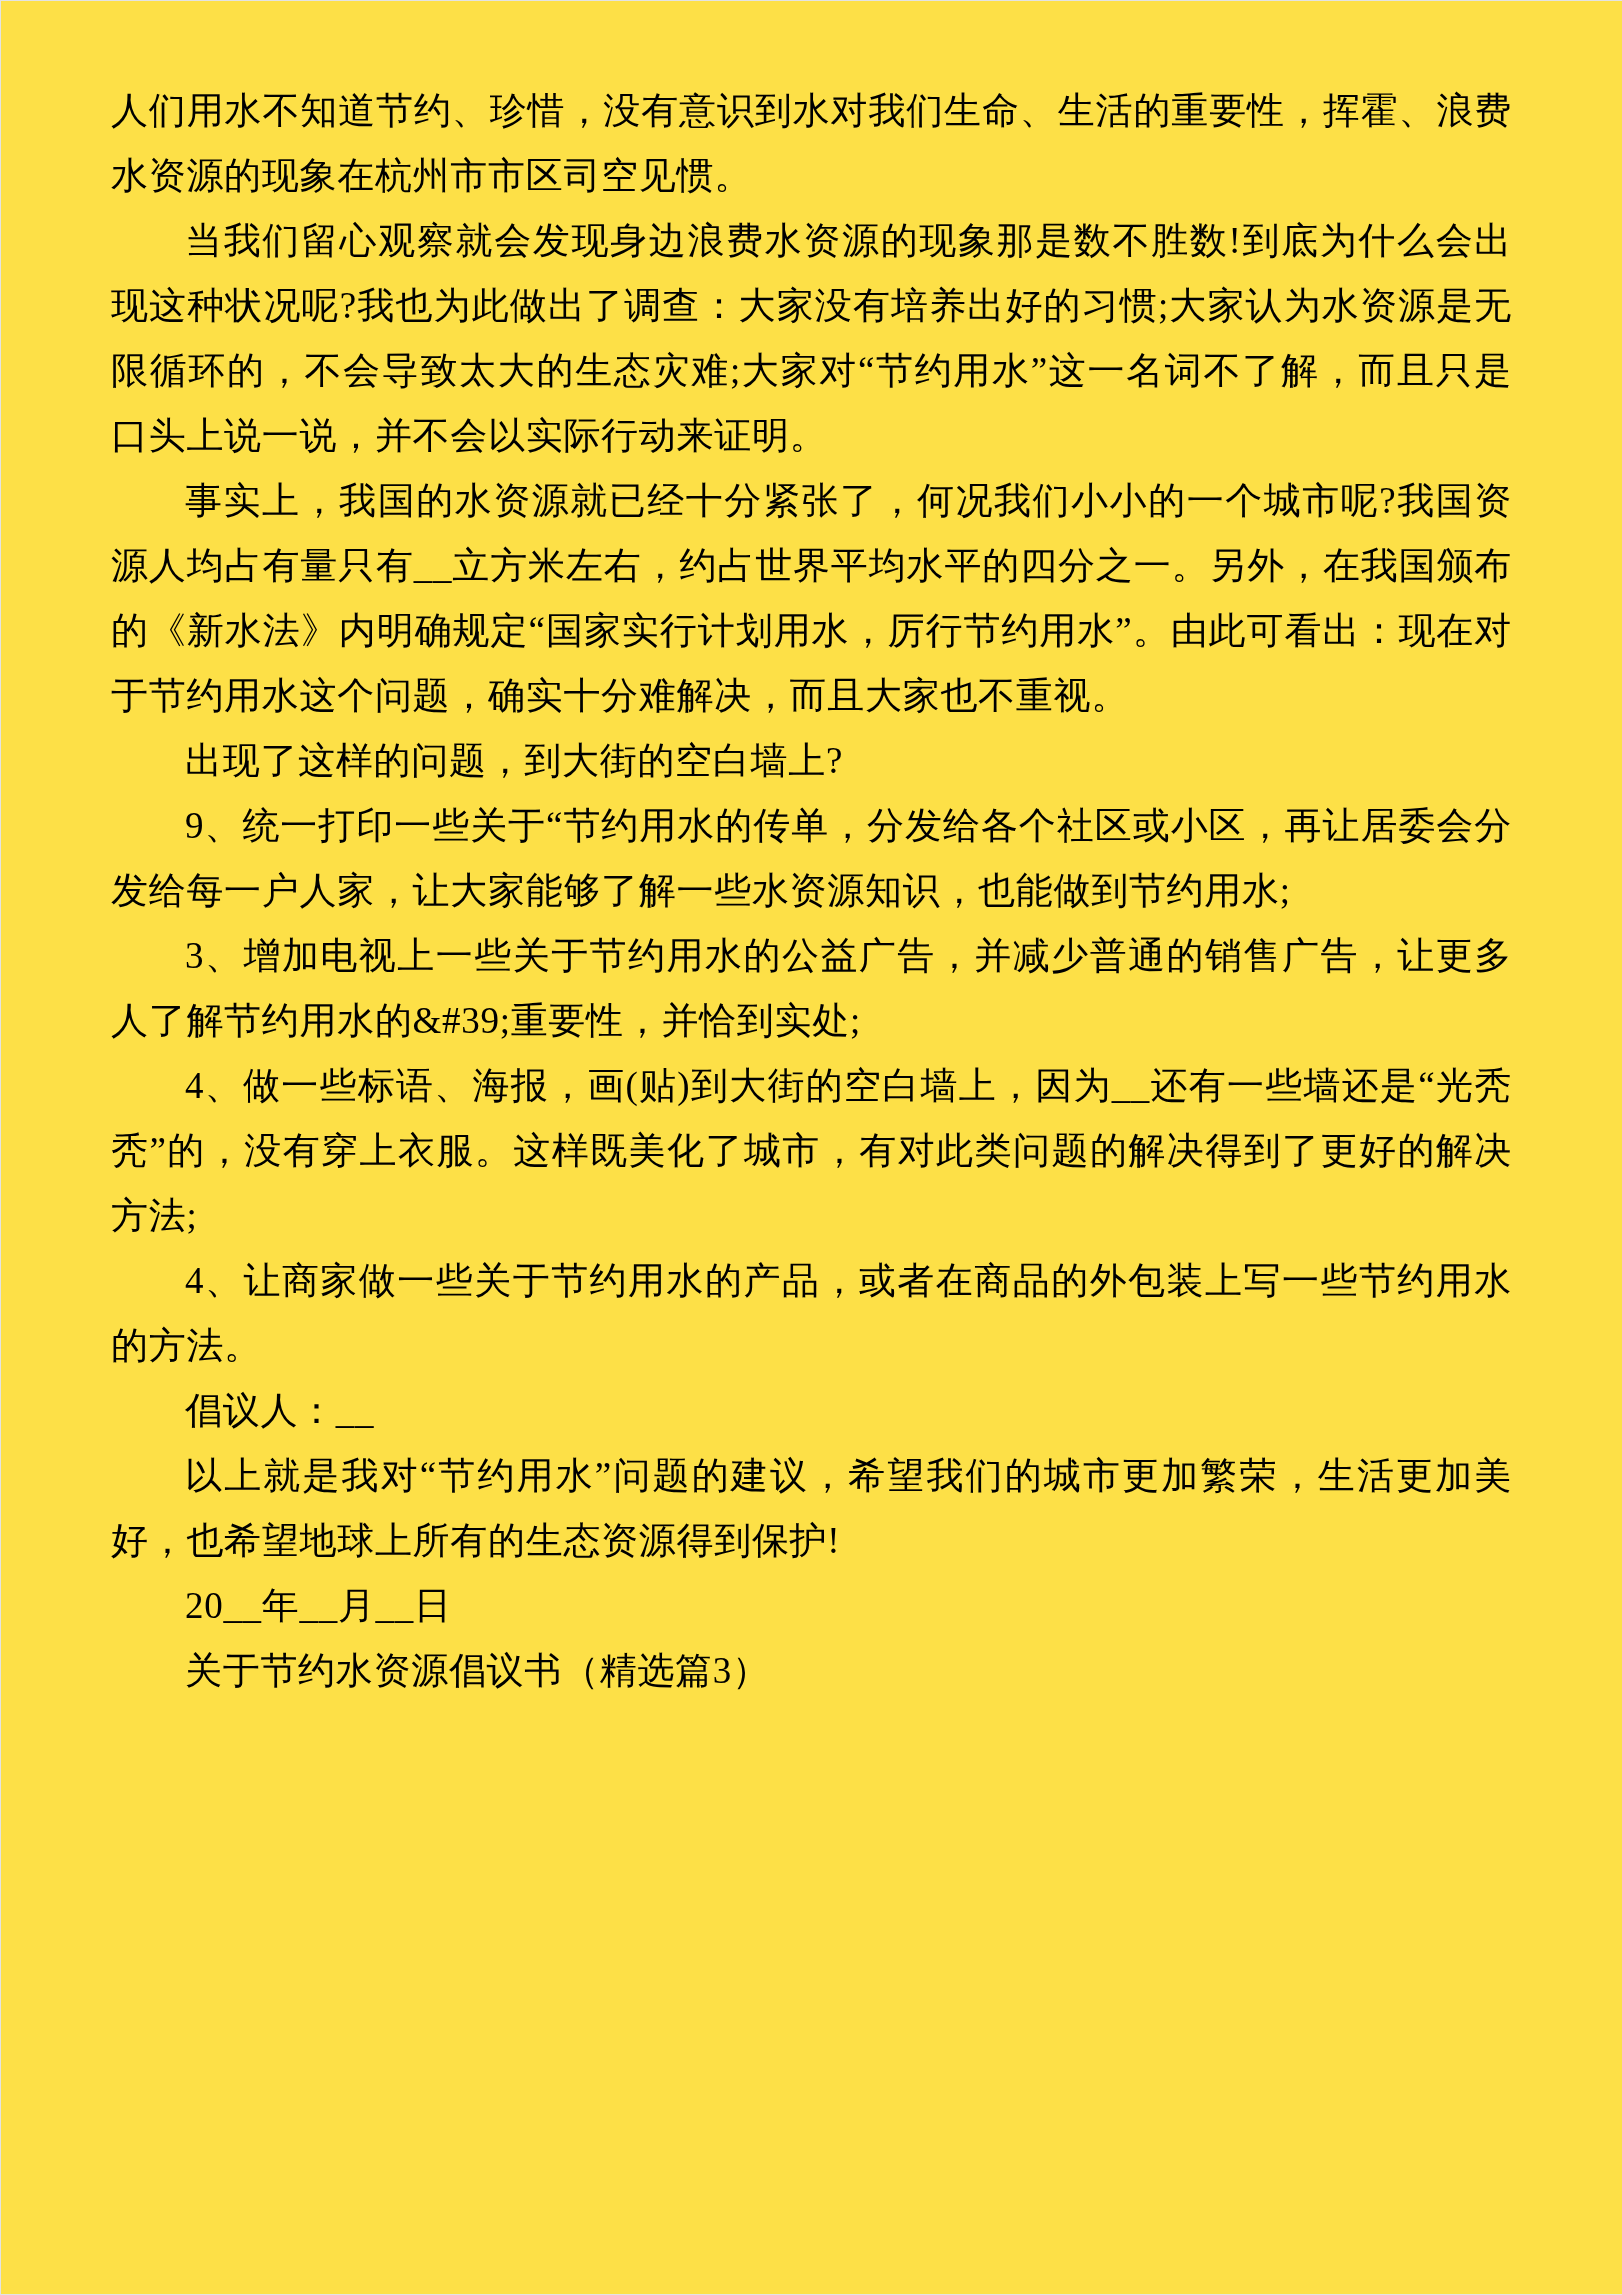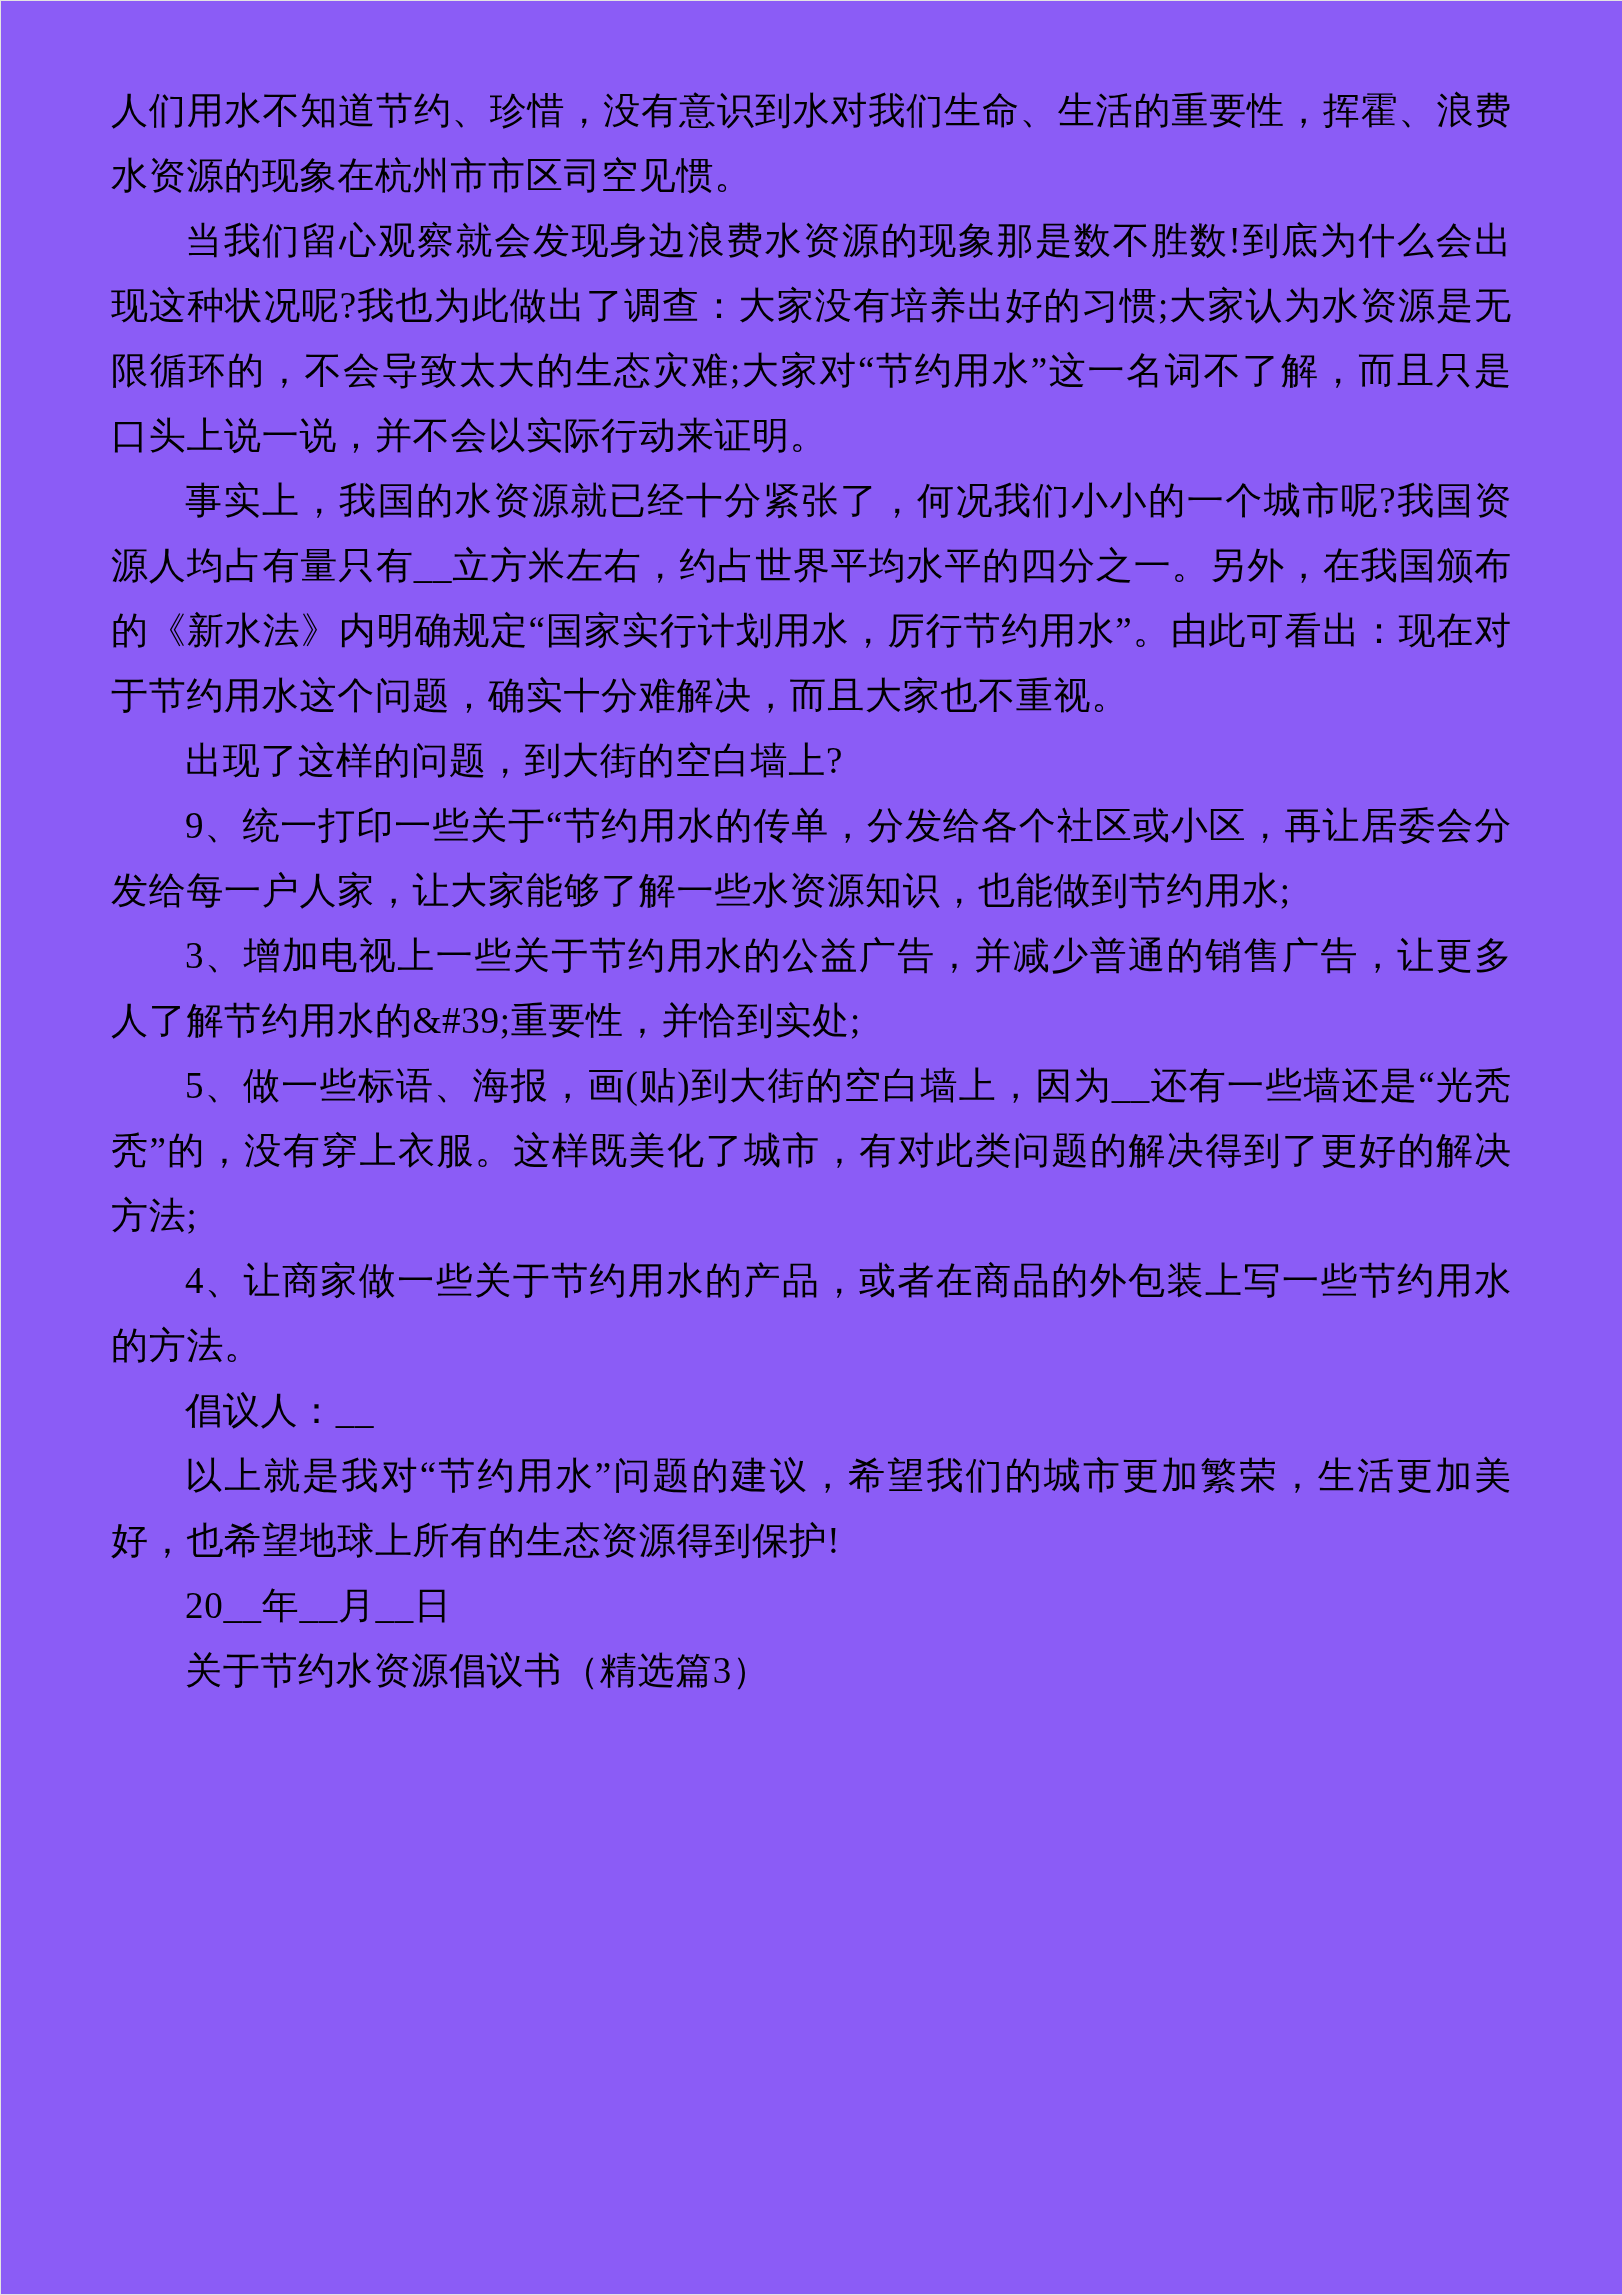--- a/index.html
+++ b/index.html
@@ -5,21 +5,21 @@
   html, body {
     margin: 0;
     padding: 0;
     background: #ffffff;
   }
   .page {
     position: relative;
     width: 1623px;
     height: 2295px;
     box-sizing: border-box;
-    background: #8b5cf6;
+    background: #fde047;
     border: 0.7px solid #e3e3e3;
     padding: 77px 110px 0 110px;
     font-family: "Liberation Serif", "DejaVu Serif", serif;
     color: #000000;
     overflow: hidden;
   }
   .doc-body p {
     margin: 0;
     padding: 0;
     font-size: 37px;
@@ -36,21 +36,21 @@
 <body>
 
 <div class="page">
   <div class="doc-body">
     <p>人们用水不知道节约、珍惜，没有意识到水对我们生命、生活的重要性，挥霍、浪费水资源的现象在杭州市市区司空见惯。</p>
     <p class="indent">当我们留心观察就会发现身边浪费水资源的现象那是数不胜数!到底为什么会出现这种状况呢?我也为此做出了调查：大家没有培养出好的习惯;大家认为水资源是无限循环的，不会导致太大的生态灾难;大家对“节约用水”这一名词不了解，而且只是口头上说一说，并不会以实际行动来证明。</p>
     <p class="indent">事实上，我国的水资源就已经十分紧张了，何况我们小小的一个城市呢?我国资源人均占有量只有__立方米左右，约占世界平均水平的四分之一。另外，在我国颁布的《新水法》内明确规定“国家实行计划用水，厉行节约用水”。由此可看出：现在对于节约用水这个问题，确实十分难解决，而且大家也不重视。</p>
     <p class="indent">出现了这样的问题，到大街的空白墙上?</p>
     <p class="indent">9、统一打印一些关于“节约用水的传单，分发给各个社区或小区，再让居委会分发给每一户人家，让大家能够了解一些水资源知识，也能做到节约用水;</p>
     <p class="indent">3、增加电视上一些关于节约用水的公益广告，并减少普通的销售广告，让更多人了解节约用水的&amp;#39;重要性，并恰到实处;</p>
-    <p class="indent">5、做一些标语、海报，画(贴)到大街的空白墙上，因为__还有一些墙还是“光秃秃”的，没有穿上衣服。这样既美化了城市，有对此类问题的解决得到了更好的解决方法;</p>
+    <p class="indent">4、做一些标语、海报，画(贴)到大街的空白墙上，因为__还有一些墙还是“光秃秃”的，没有穿上衣服。这样既美化了城市，有对此类问题的解决得到了更好的解决方法;</p>
     <p class="indent">4、让商家做一些关于节约用水的产品，或者在商品的外包装上写一些节约用水的方法。</p>
     <p class="indent">倡议人：__</p>
     <p class="indent">以上就是我对“节约用水”问题的建议，希望我们的城市更加繁荣，生活更加美好，也希望地球上所有的生态资源得到保护!</p>
     <p class="indent">20__年__月__日</p>
     <p class="indent">关于节约水资源倡议书（精选篇3）</p>
   </div>
 </div>
 
 
 </body></html>

